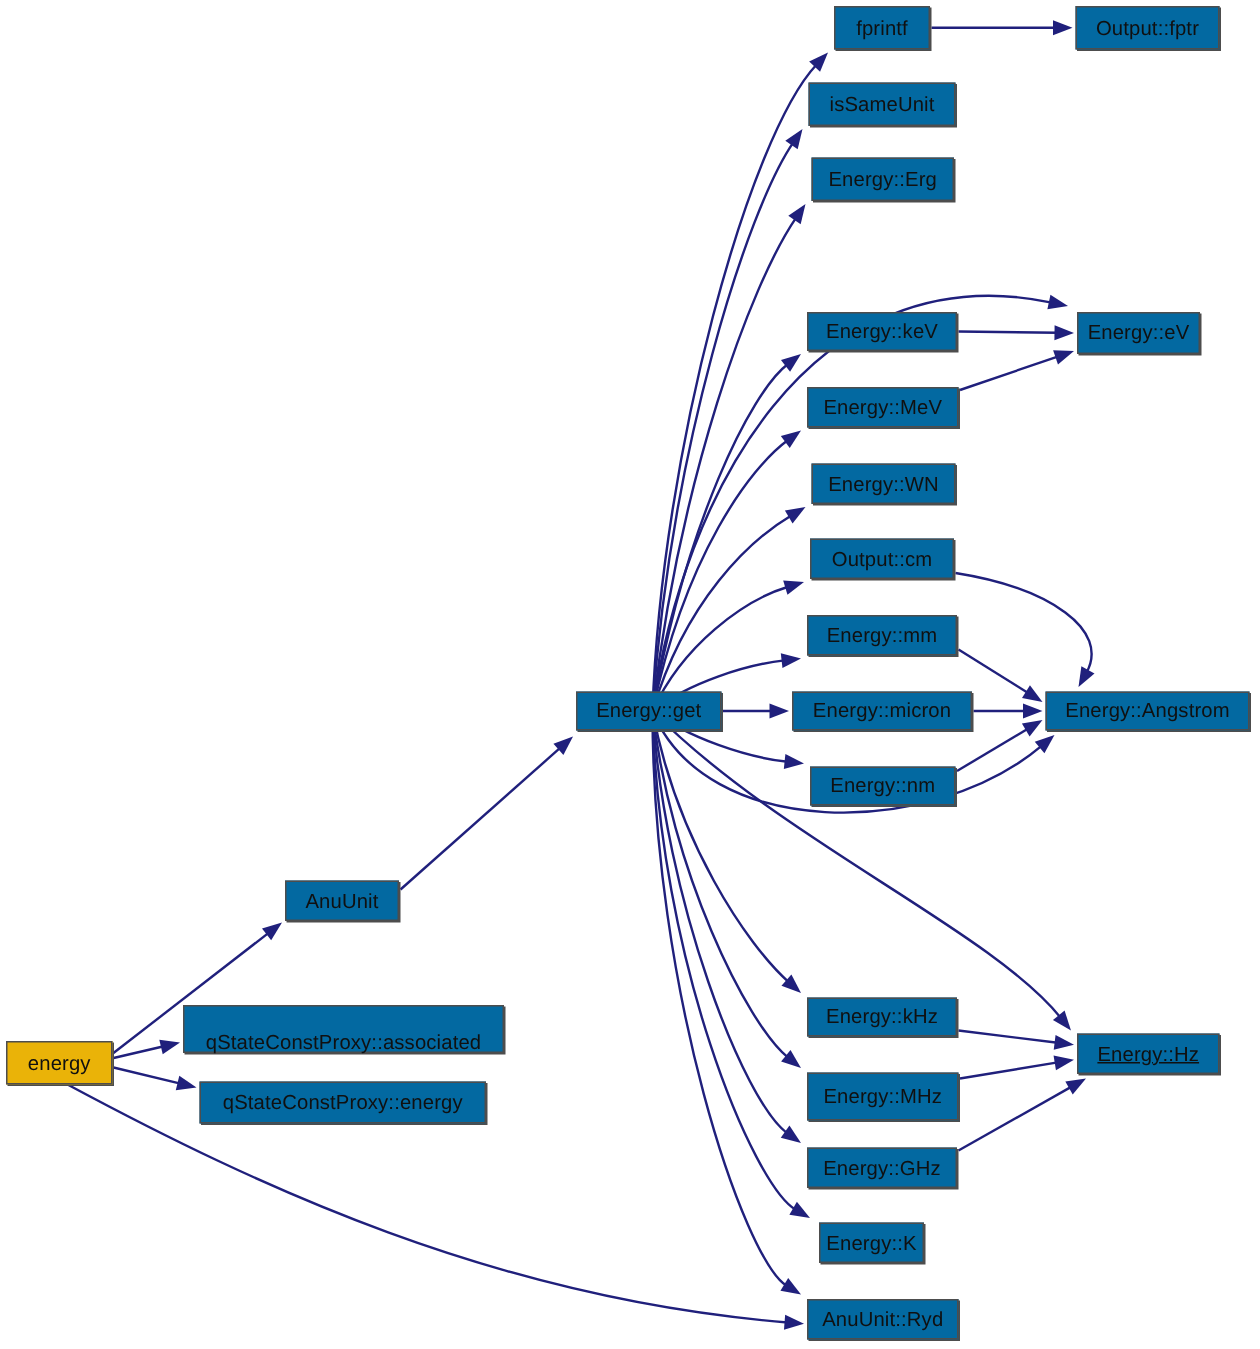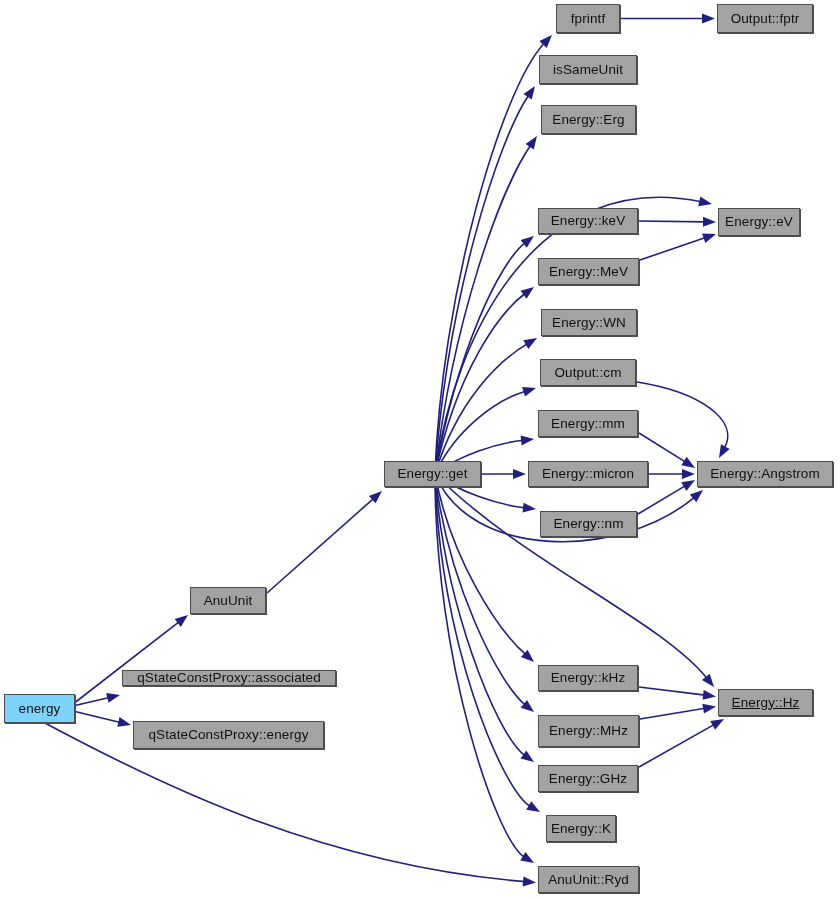--- a/index.html
+++ b/index.html
@@ -20,33 +20,33 @@
     left: 0;
     top: 0;
     width: 840px;
     height: 899px;
     pointer-events: none;
   }
   .node {
     position: absolute;
     box-sizing: border-box;
     border: 1px solid #4d4d4d;
-    background: #a3a3a3;
+    background: #0369a1;
     color: #101010;
     font-size: 13.5px;
     line-height: 1;
     display: flex;
     align-items: center;
     justify-content: center;
     white-space: nowrap;
     box-shadow: 1px 1px 0 0 #4d4d4d;
     letter-spacing: 0.1px;
   }
   .node.current {
-    background: #7dd3fc;
+    background: #eab308;
   }
   .edge-path {
     fill: none;
     stroke: #20207c;
     stroke-width: 1.6;
   }
   .arrow-head {
     fill: #20207c;
     stroke: none;
   }
@@ -129,21 +129,21 @@
       </g>
   </svg>
 
   <div id="nodes">
       <div class="node current" style="left: 4px; top: 694px; width: 71px; height: 29px;">
         <span>energy</span>
       </div>
       <div class="node" style="left: 190px; top: 587px; width: 76px; height: 27px;">
         <span>AnuUnit</span>
       </div>
-      <div class="node" style="left: 122px; top: 670px; width: 214px; height: 16px;">
+      <div class="node" style="left: 122px; top: 670px; width: 214px; height: 32px; align-items: flex-end;">
         <span>qStateConstProxy::associated</span>
       </div>
       <div class="node" style="left: 133px; top: 721px; width: 191px; height: 28px;">
         <span>qStateConstProxy::energy</span>
       </div>
       <div class="node" style="left: 384px; top: 461px; width: 97px; height: 26px;">
         <span>Energy::get</span>
       </div>
       <div class="node" style="left: 556px; top: 4px; width: 64px; height: 29px;">
         <span>fprintf</span>

